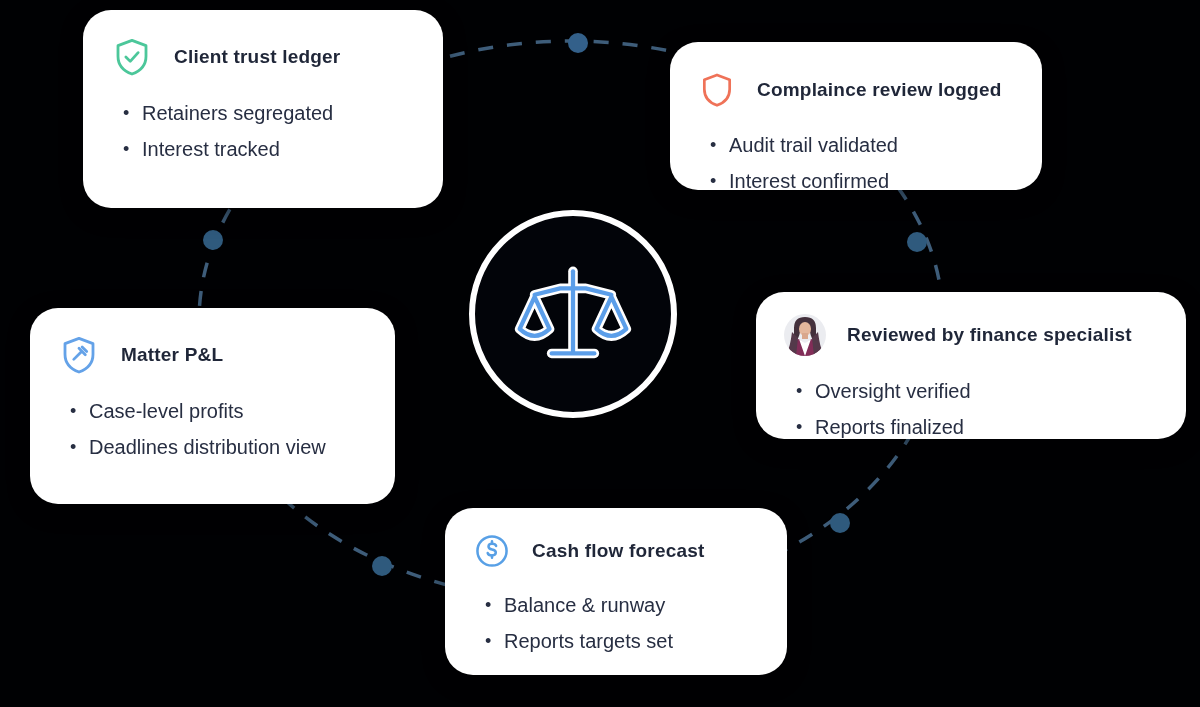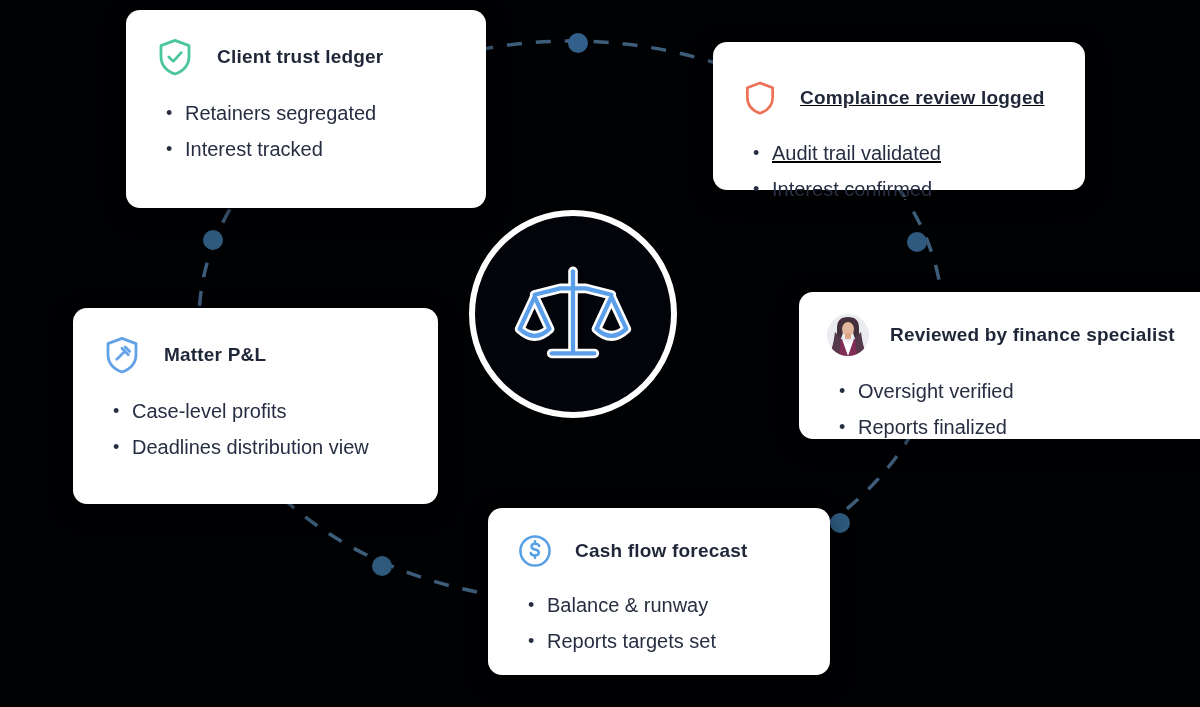--- a/index.html
+++ b/index.html
@@ -23,26 +23,25 @@
     border:6px solid #ffffff;
     box-sizing:border-box;
     display:flex;align-items:center;justify-content:center;
     z-index:2;
   }
 
   
   .card{
     position:absolute;
     background:#ffffff;
-    border-radius:14px;
+    border-radius:28px;
     box-sizing:border-box;
     padding:26px 28px 24px 28px;
     z-index:3;
     box-shadow:0 6px 22px rgba(0,0,0,0.45);
-    margin-left:43px;
   }
   .card-header{display:flex;align-items:center;gap:21px;}
   .card-icon{flex:0 0 auto;display:flex;align-items:center;justify-content:center;}
   .card-title{
     font-size:19px;font-weight:700;color:#1f2638;letter-spacing:.2px;
     white-space:nowrap;
   }
   ul.bullets{list-style:none;margin:17px 0 0 0;padding:0;}
   ul.bullets li{
     position:relative;
@@ -51,21 +50,21 @@
     line-height:36px;
     white-space:nowrap;
   }
   ul.bullets li::before{
     content:"•";
     position:absolute;left:12px;top:0;
     color:#272e42;font-size:18px;line-height:36px;
   }
 
   .card-c1{left:83px;  top:10px;  width:360px; height:198px;}
-  .card-c2{left:670px; top:42px;  width:372px; height:148px; padding-top:36px;text-decoration:underline;}
+  .card-c2{left:670px; top:42px;  width:372px; height:148px; padding-top:28px;}
   .card-c3{left:30px;  top:308px; width:365px; height:196px; }
   .card-c4{left:756px; top:292px; width:430px; height:147px; padding-top:22px;}
   .card-c5{left:445px; top:508px; width:342px; height:167px; padding-top:24px;}
 
   svg{display:block;}
 </style>
 </head>
 <body>
 
 <div class="stage">

